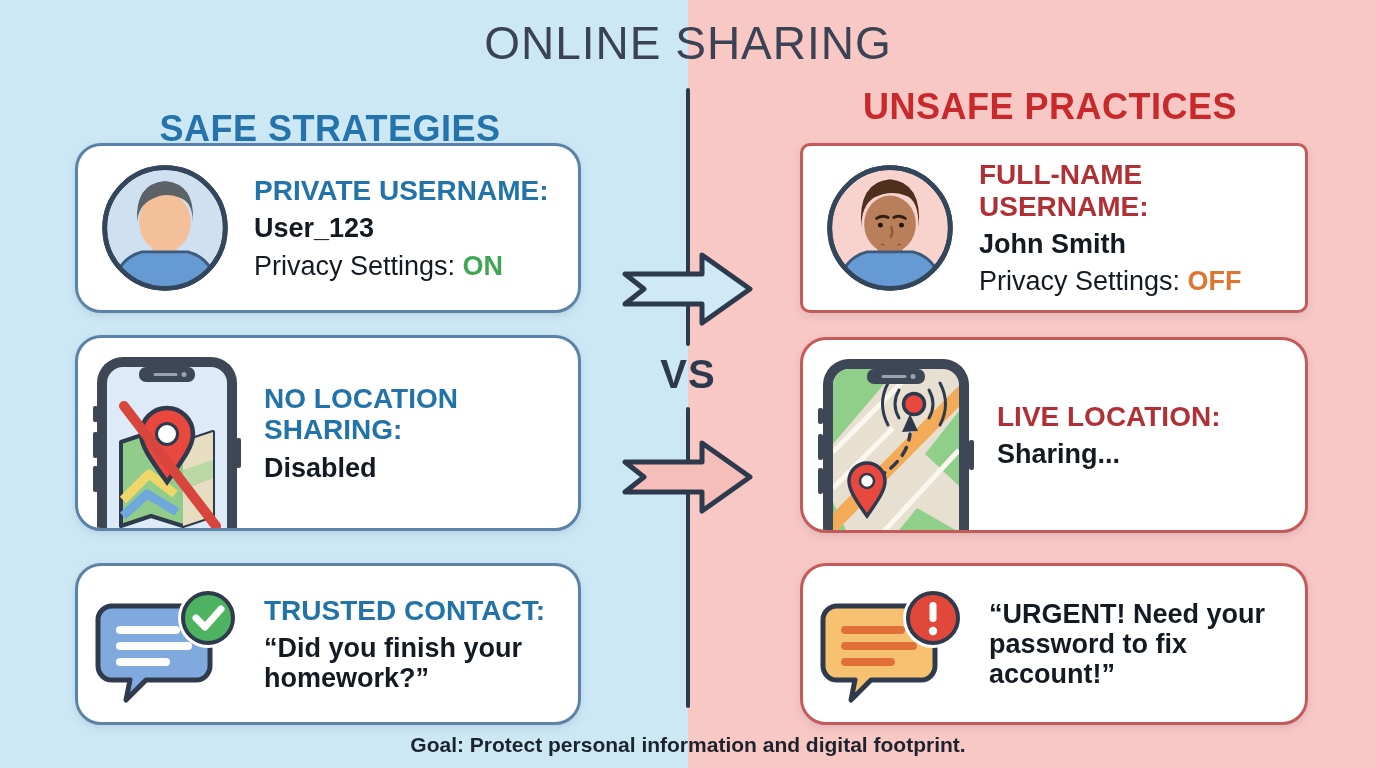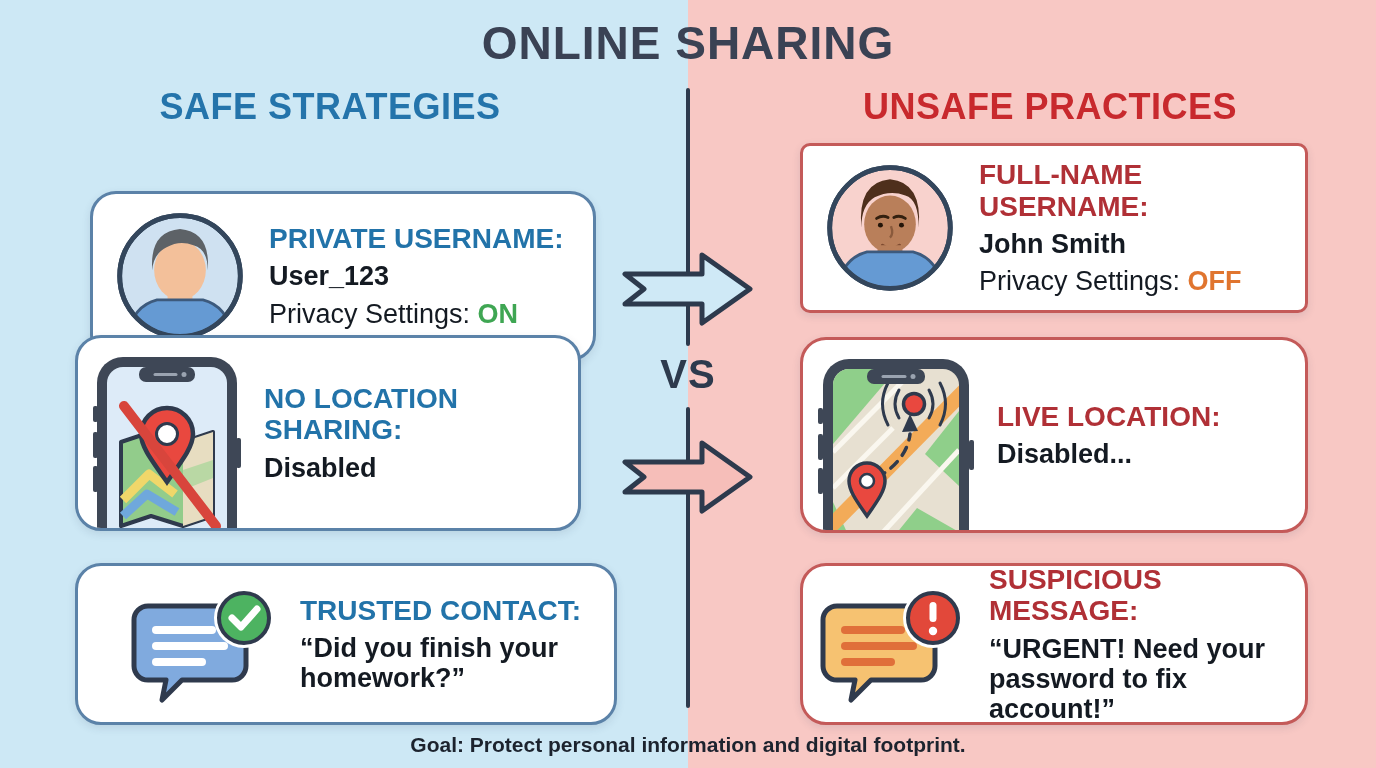--- a/index.html
+++ b/index.html
@@ -14,34 +14,34 @@
   body{
     width:1376px;height:768px;position:relative;overflow:hidden;
     font-family:"Liberation Sans","DejaVu Sans",sans-serif;
     color:var(--body-text);
   }
   .half{position:absolute;top:0;height:768px;width:688px;}
   .half.left{left:0;background:var(--left-bg);}
   .half.right{left:688px;background:var(--right-bg);}
   .main-title{
     position:absolute;top:16px;left:0;width:1376px;text-align:center;
-    font-size:46px;font-weight:bold;color:var(--title-color);letter-spacing:1px;
+    font-size:46px;font-weight:normal;color:var(--title-color);letter-spacing:1px;
   }
   .col-header{position:absolute;top:86px;text-align:center;font-size:36px;font-weight:bold;letter-spacing:.5px;}
-  .col-header.safe{left:75px;width:510px;color:var(--safe-heading);}
+  .col-header.safe{left:75px;width:510px;color:var(--safe-heading);margin-top:22px;}
   .col-header.unsafe{left:800px;width:500px;color:var(--unsafe-heading);}
   .card{
     position:absolute;background:#fff;border-radius:26px;display:flex;align-items:center;
     overflow:hidden;box-shadow:0 3px 8px rgba(40,60,90,.12);
   }
   .card.safe{border:3px solid var(--card-border-safe);}
   .card.unsafe{border:3px solid var(--card-border-unsafe);}
-  .pos-l1{left:90px;top:143px;width:500px;height:164px;margin-top:48px;}
+  .pos-l1{left:75px;top:143px;width:500px;height:164px;}
   .pos-l2{left:75px;top:335px;width:500px;height:190px;}
-  .pos-l3{left:75px;top:563px;width:500px;height:156px;padding-left:36px;}
+  .pos-l3{left:75px;top:563px;width:500px;height:156px;}
   .pos-r1{left:800px;top:143px;width:502px;height:164px;border-radius:10px;}
   .pos-r2{left:800px;top:337px;width:502px;height:190px;}
   .pos-r3{left:800px;top:563px;width:502px;height:156px;}
   .icon{flex:none;}
   .avatar{margin-left:20px;}
   .phone{margin-left:14px;margin-top:16px;align-self:flex-start;}
   .bubble{margin-left:14px;}
   .card-text{display:flex;flex-direction:column;gap:7px;margin-left:22px;line-height:1.12;}
   .card-heading{font-size:28px;font-weight:bold;}
   .safe .card-heading{color:var(--card-heading-safe);}
@@ -222,36 +222,35 @@
         <path d="M0,26 C-12,9 -18,0 -18,-9 A18,18 0 1 1 18,-9 C18,0 12,9 0,26 Z" fill="#e9483f" stroke="#2f3a4d" stroke-width="3.5"></path>
         <circle cx="0" cy="-9" r="7" fill="#fff" stroke="#2f3a4d" stroke-width="2.5"></circle>
       </g>
     </g>
     <rect x="50" y="13" width="58" height="15" rx="7" fill="#3e4756"></rect>
     <line x1="66" y1="20.5" x2="88" y2="20.5" stroke="#9aa3b0" stroke-width="3" stroke-linecap="round"></line>
     <circle cx="96" cy="20.5" r="2.5" fill="#9aa3b0"></circle>
   </svg>
   <div class="card-text narrow">
     <div class="card-heading">LIVE LOCATION:</div>
-    <div class="card-value">Disabled...</div>
+    <div class="card-value">Sharing...</div>
   </div>
 </div>
 
 <div class="card unsafe pos-r3">
   <svg class="icon bubble" width="150" height="120" viewBox="0 0 150 120">
     <path d="M20,22 h84 a14,14 0 0 1 14,14 v46 a14,14 0 0 1 -14,14 H54 L34,116 L38,96 H20 a14,14 0 0 1 -14,-14 V36 a14,14 0 0 1 14,-14 Z" fill="#f6c271" stroke="#2f3a4d" stroke-width="5" stroke-linejoin="round"></path>
     <rect x="24" y="42" width="64" height="8" rx="4" fill="#e06f3a"></rect>
     <rect x="24" y="58" width="76" height="8" rx="4" fill="#e06f3a"></rect>
     <rect x="24" y="74" width="54" height="8" rx="4" fill="#e06f3a"></rect>
     <g>
       <circle cx="116" cy="34" r="30" fill="#fff"></circle>
       <circle cx="116" cy="34" r="25" fill="#e2483a" stroke="#2f3a4d" stroke-width="4"></circle>
       <rect x="112.5" y="18" width="7" height="20" rx="3.5" fill="#fff"></rect>
       <circle cx="116" cy="47" r="4.2" fill="#fff"></circle>
     </g>
   </svg>
   <div class="card-text quote">
-    <div class="card-heading">SUSPICIOUS MESSAGE:</div>
     <div class="card-value">“URGENT! Need your password to fix account!”</div>
   </div>
 </div>
 
 <div class="goal">Goal: Protect personal information and digital footprint.</div>
 
 </body></html>

